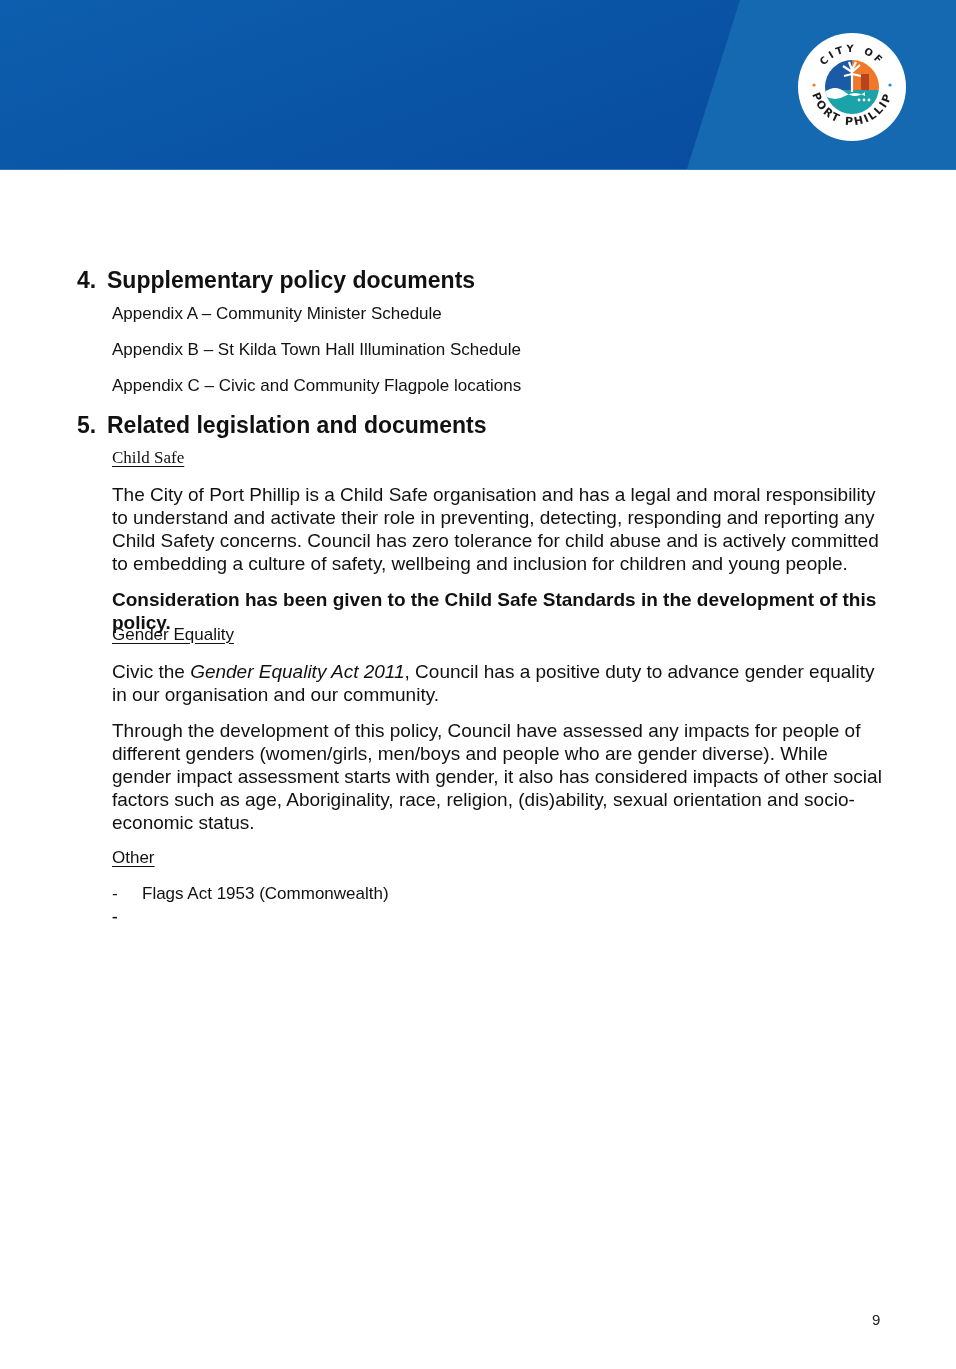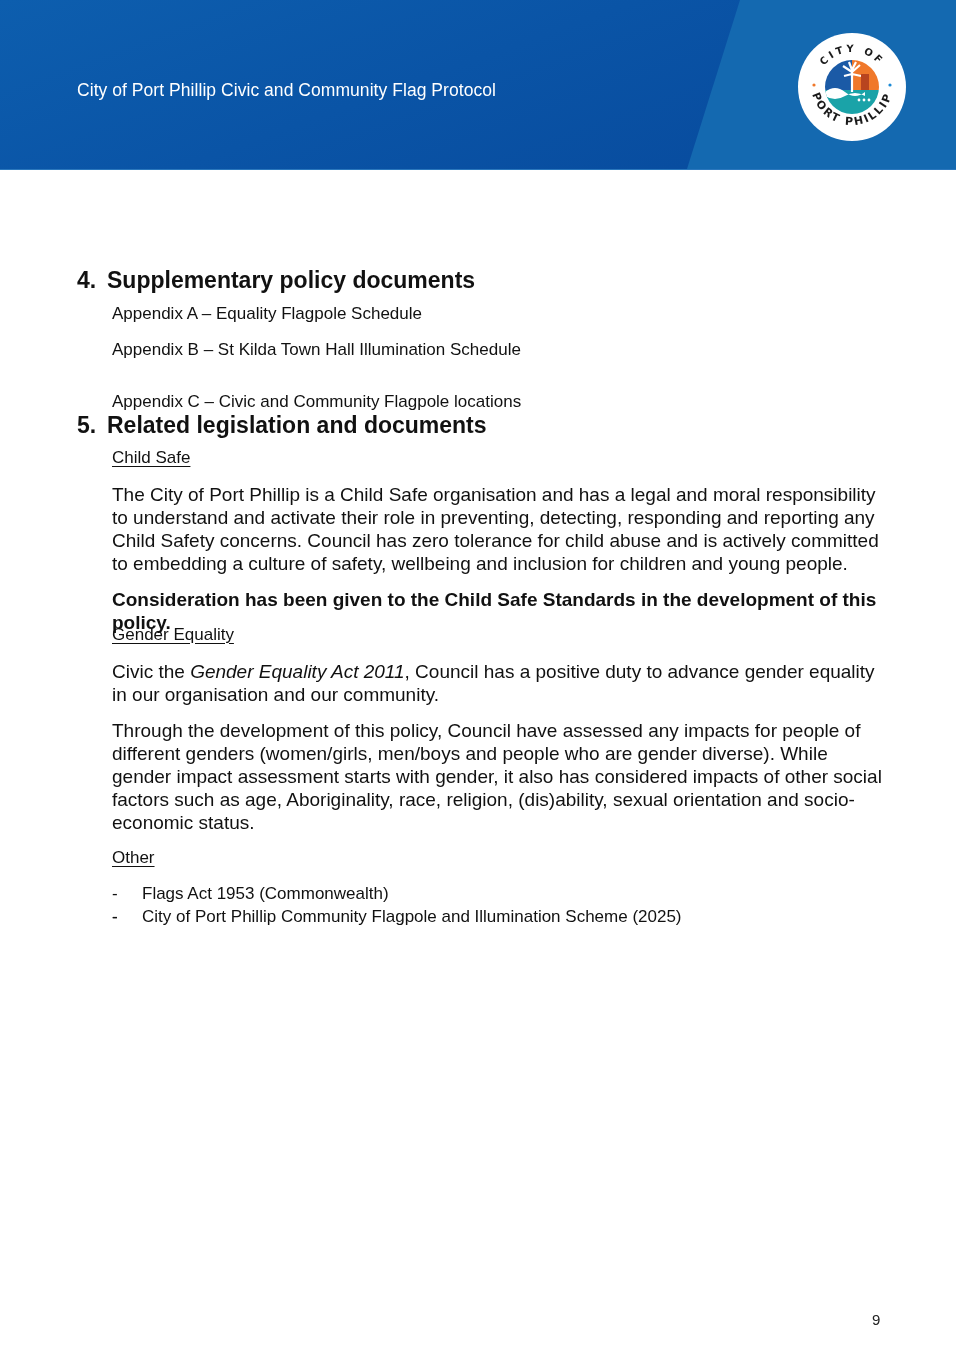--- a/index.html
+++ b/index.html
@@ -48,21 +48,20 @@
     .list li .dash { position: absolute; left: 0; top: 0; }
     .page-number {
       position: absolute; left: 872px; top: 1311px; font-size: 15px; color: #222222;
     }
   </style>
 </head>
 <body>
 
 <div class="header">
   <div class="header-left"></div>
-  <div class="header-title">City of Port Phillip Civic and Community Flag Protocol</div>
   <svg class="logo" viewBox="0 0 110 110">
     <defs>
       <path id="arcTop" d="M 20 55 A 35 35 0 0 1 90 55"></path>
       <path id="arcBottom" d="M 14 52 A 41 41 0 0 0 96 52"></path>
       <clipPath id="innerCircle">
           <circle cx="55" cy="55" r="27"></circle>
         </clipPath>
     </defs>
     <circle cx="55" cy="55" r="54" fill="#ffffff"></circle>
     <g clip-path="url(#innerCircle)">
@@ -85,37 +84,37 @@
     <circle cx="17" cy="53" r="1.6" fill="#f0782a"></circle>
     <circle cx="93" cy="53" r="1.6" fill="#1b8ad6"></circle>
   </svg>
 </div>
 
 <div class="content">
 
   <div class="heading" style="top:267px;">
     <span class="num">4.</span><span>Supplementary policy documents</span>
   </div>
-  <div class="line" style="top:304px;">Appendix A – Equality Flagpole Schedule</div>
+  <div class="line" style="top:304px;">Appendix A – Community Minister Schedule</div>
   <div class="line" style="top:340px;">Appendix B – St Kilda Town Hall Illumination Schedule</div>
-  <div class="line" style="top:376px;margin-top:16px;">Appendix C – Civic and Community Flagpole locations</div>
+  <div class="line" style="top:376px;">Appendix C – Civic and Community Flagpole locations</div>
 
   <div class="heading" style="top:412px;">
     <span class="num">5.</span><span>Related legislation and documents</span>
   </div>
 
-  <div class="sub" style="top:448px;">Child Safe</div>
+  <div class="sub" style="top:448px;font-family:Liberation Serif, serif;">Child Safe</div>
   <div class="para" style="top:483px;">The City of Port Phillip is a Child Safe organisation and has a legal and moral responsibility to understand and activate their role in preventing, detecting, responding and reporting any Child Safety concerns.  Council has zero tolerance for child abuse and is actively committed to embedding a culture of safety, wellbeing and inclusion for children and young people.</div>
   <div class="para" style="top:588px;font-weight:bold;">Consideration has been given to the Child Safe Standards in the development of this policy.</div>
 
   <div class="sub" style="top:625px;">Gender Equality</div>
   <div class="para" style="top:660px;"><span>Civic the </span><em>Gender Equality Act 2011</em><span>, Council has a positive duty to advance gender equality in our organisation and our community.</span></div>
   <div class="para" style="top:719px;">Through the development of this policy, Council have assessed any impacts for people of different genders (women/girls, men/boys and people who are gender diverse). While gender impact assessment starts with gender, it also has considered impacts of other social factors such as age, Aboriginality, race, religion, (dis)ability, sexual orientation and socio-economic status.</div>
 
   <div class="sub" style="top:848px;">Other</div>
   <ul class="list">
     <li><span class="dash">-</span><span>Flags Act 1953 (Commonwealth)</span></li>
     <li><span class="dash">-</span></li>
-    <li><span class="dash">-</span><span>City of Port Phillip Community Flagpole and Illumination Scheme (2025)</span></li>
+    <li><span class="dash">-</span></li>
   </ul>
 </div>
 
 <div class="page-number">9</div>
 
 </body></html>

